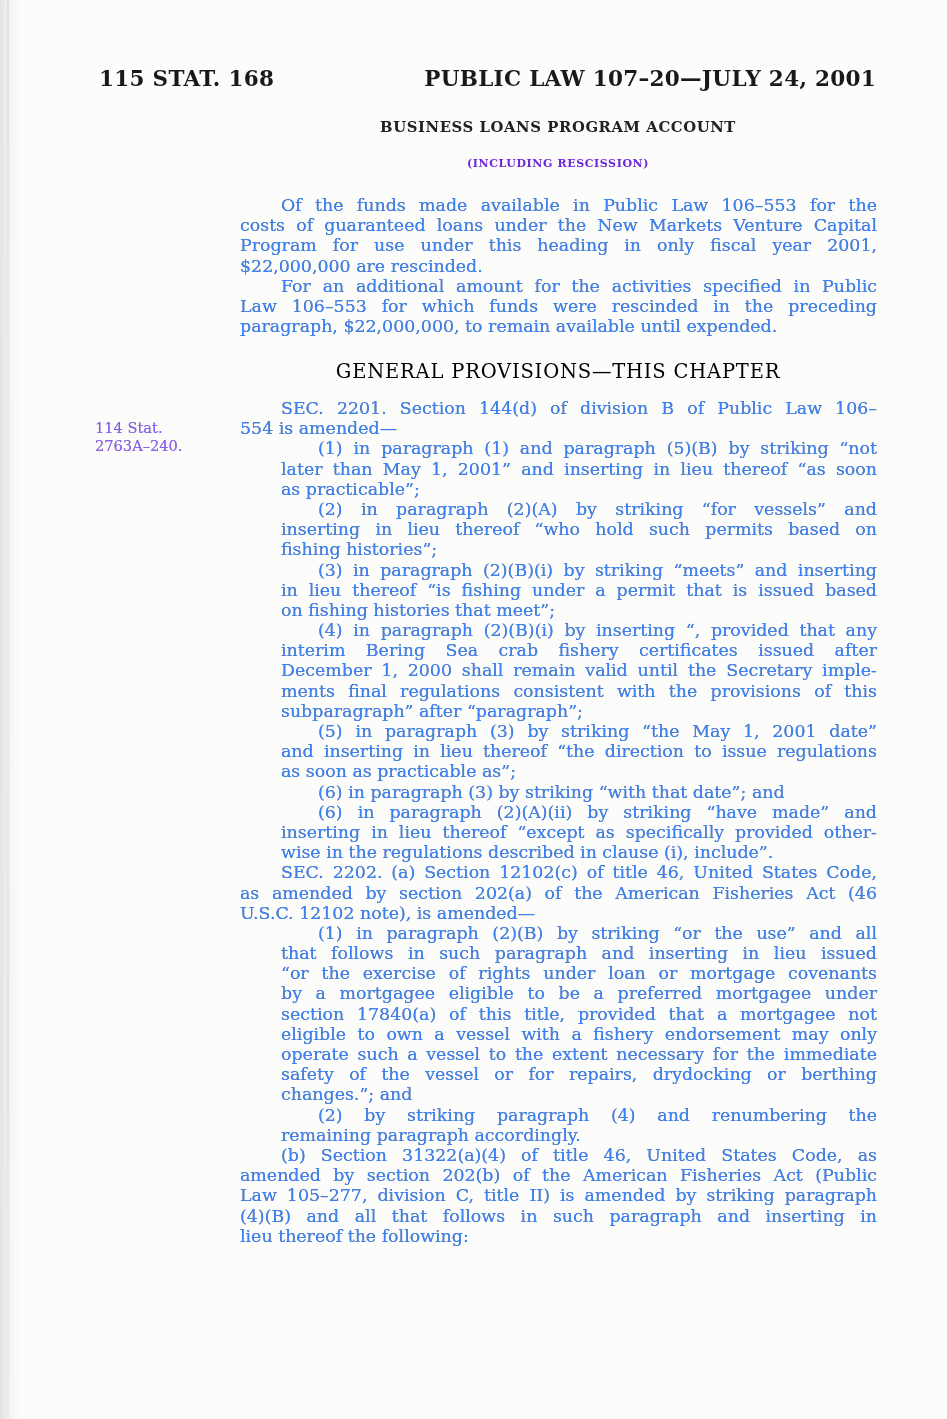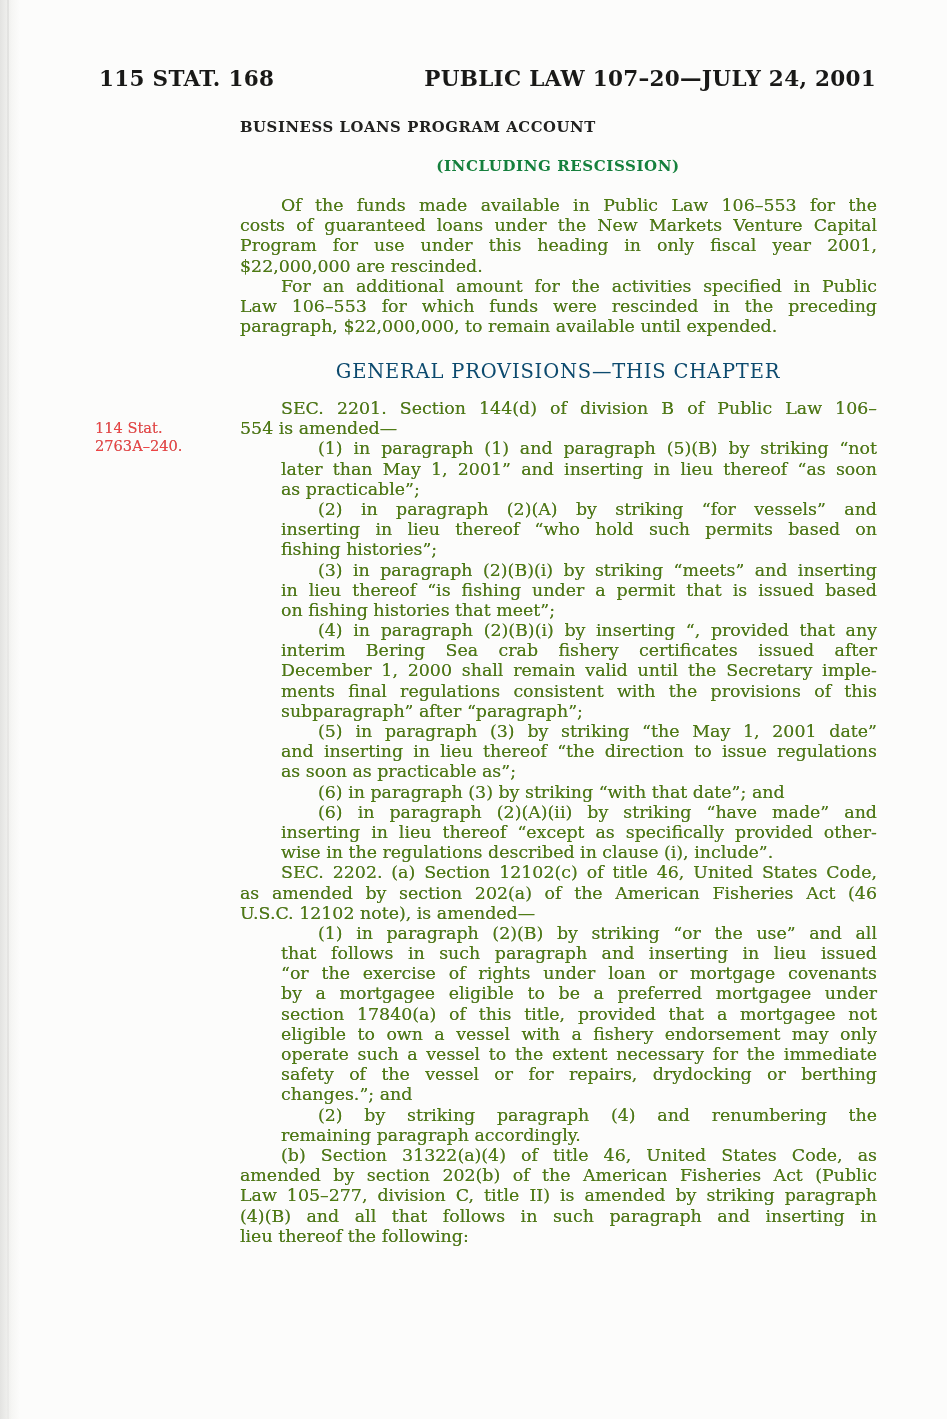--- a/index.html
+++ b/index.html
@@ -28,54 +28,54 @@
 
   .running-head{
     position:absolute;top:66px;left:0;width:947px;height:30px;
     font-weight:bold;font-size:21.5px;letter-spacing:.3px;color:#191917;
   }
   .stat-no{position:absolute;left:99px;top:0;white-space:nowrap;}
   .law-line{position:absolute;left:240px;width:636px;top:0;text-align:right;white-space:nowrap;}
 
   .h-account{
     position:absolute;top:118px;left:240px;width:636px;
-    text-align:left;font-size:14.8px;font-weight:bold;letter-spacing:.6px;color:#21211f;
+    text-align:center;font-size:14.8px;font-weight:bold;letter-spacing:.6px;color:#21211f;
     white-space:nowrap;
   }
   .h-rescission{
     position:absolute;top:157px;left:240px;width:636px;
-    text-align:center;font-size:15px;font-weight:bold;letter-spacing:.6px;color:#15803d;
+    text-align:center;font-size:11px;font-weight:bold;letter-spacing:.6px;color:#6d28d9;
     white-space:nowrap;
   }
   .h-general{
     position:absolute;top:360px;left:240px;width:636px;
-    text-align:center;font-size:19.5px;font-weight:500;letter-spacing:.8px;color:#0c4a6e;
+    text-align:center;font-size:19.5px;font-weight:500;letter-spacing:.8px;color:#000000;
     white-space:nowrap;
   }
 
   .textblock{
     position:absolute;left:240px;width:637px;
-    font-size:17.4px;line-height:20.2px;color:#4d7c0f;
+    font-size:17.4px;line-height:20.2px;color:#3b82f6;
     text-shadow:0 0 .5px rgba(20,20,18,.55);
   }
   #block-top{top:195px;}
   #block-main{top:398px;}
   .line{
     text-align:justify;text-align-last:justify;
     white-space:nowrap; 
     white-space:normal;
     height:20.2px;overflow:visible;
   }
   .line.last{text-align-last:left;}
   .line.ind1{padding-left:41px;}
   .line.ind2{padding-left:78px;}
 
   .margin-note{
     position:absolute;left:95px;top:419px;width:130px;
-    font-size:14.6px;line-height:17.5px;color:#ef4444;
+    font-size:14.6px;line-height:17.5px;color:#8b5cf6;
     text-shadow:0 0 .4px rgba(20,20,18,.4);
   }
 </style>
 </head>
 <body>
 
 <div class="page">
 
   <div class="scan-edge"></div>
   <div class="scan-edge-line"></div>

